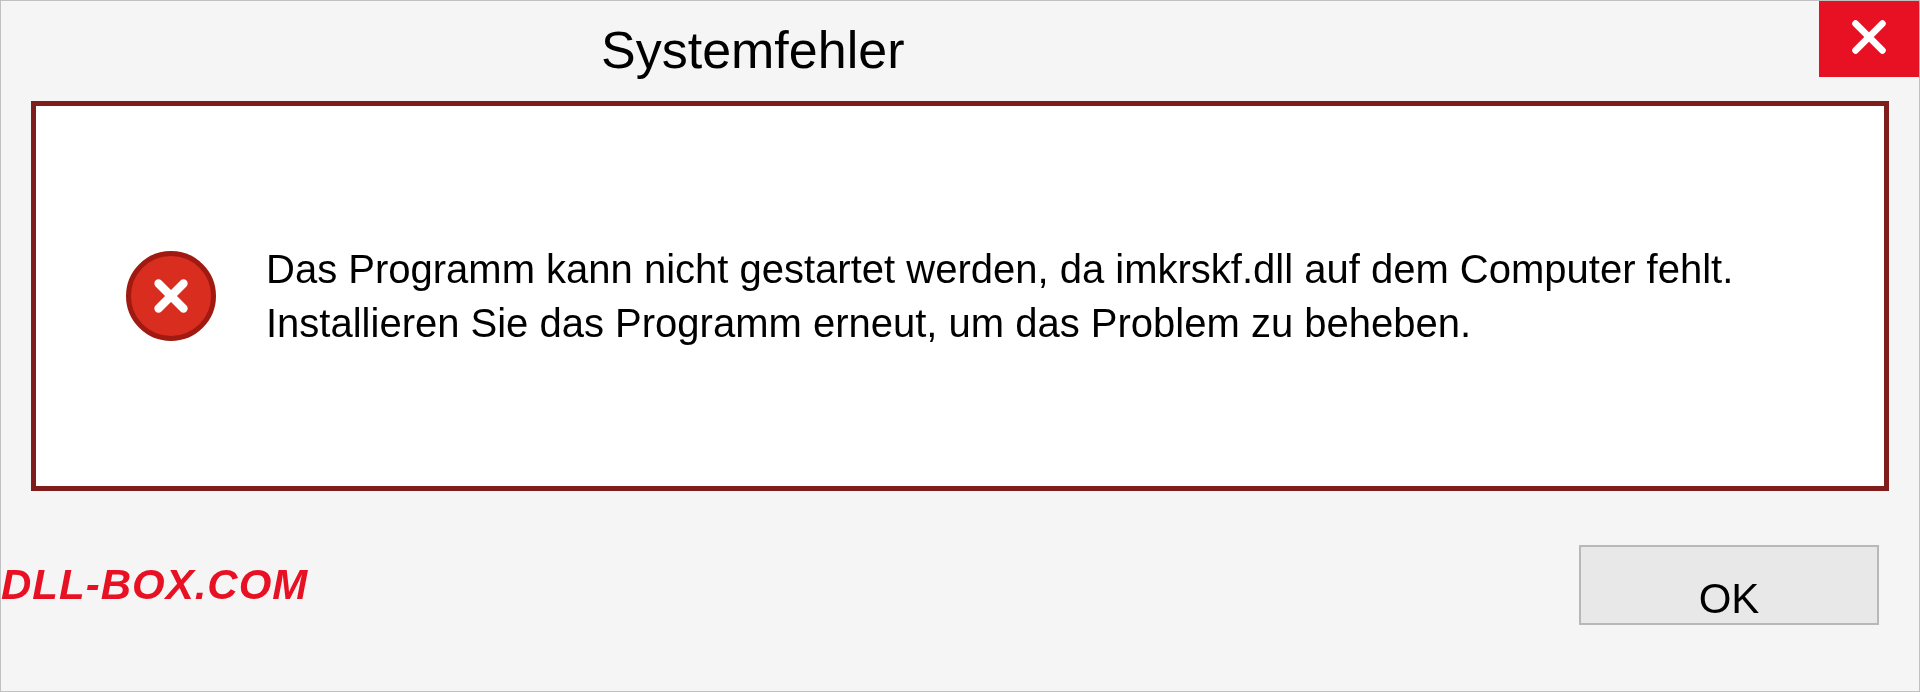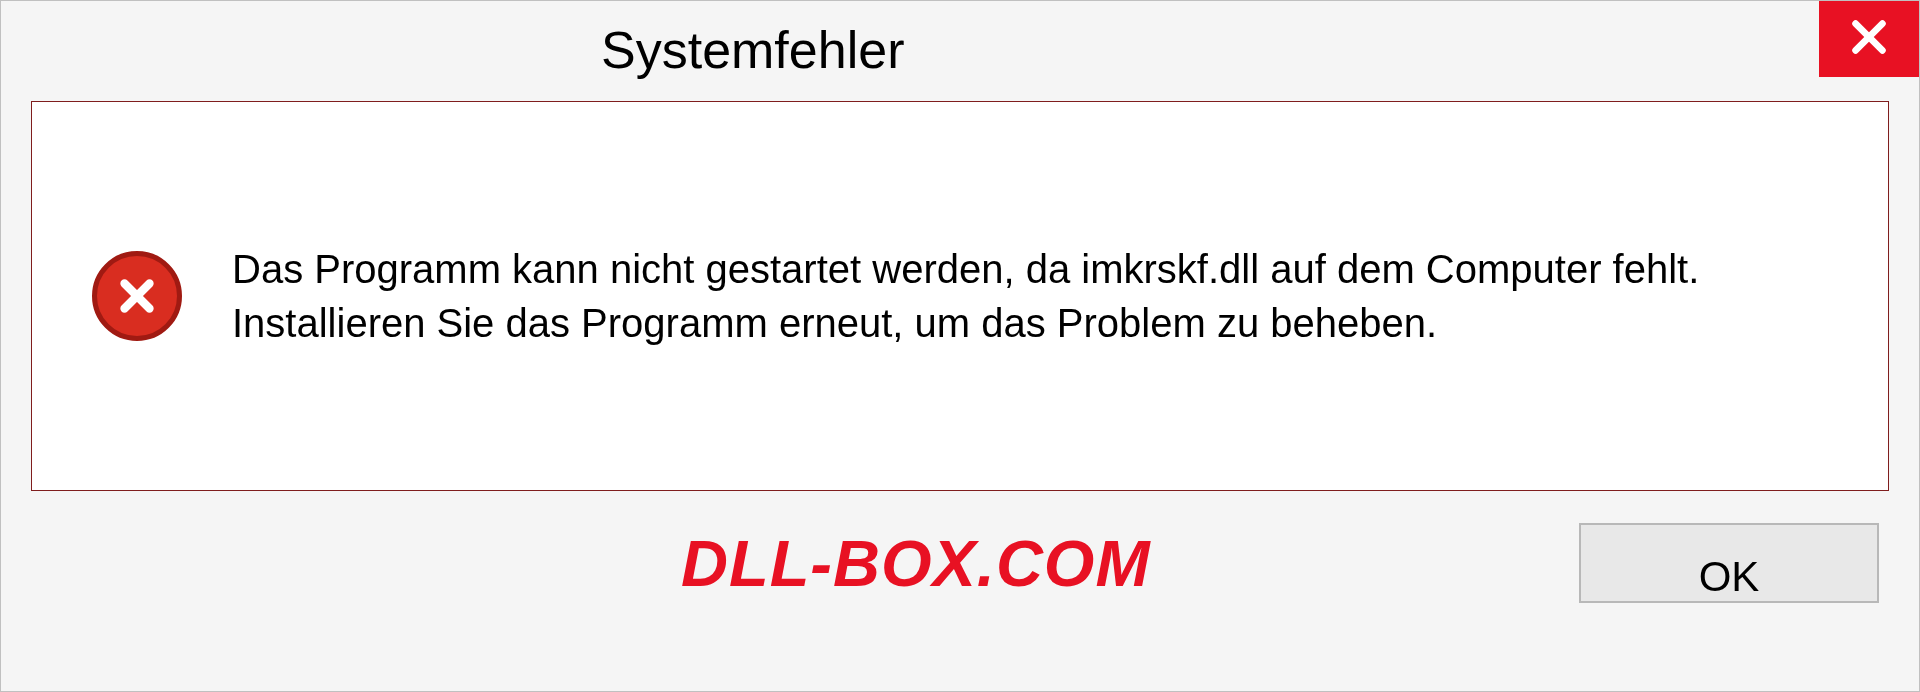--- a/index.html
+++ b/index.html
@@ -45,27 +45,27 @@
       display: flex;
       align-items: center;
       justify-content: center;
       cursor: pointer;
     }
     .close-button svg {
       width: 46px;
       height: 46px;
     }
     .content-box {
-      margin: 10px 30px 22px 30px;
+      margin: 10px 30px 44px 30px;
       background: #ffffff;
-      border: 1px solid #7f1d1d;
+      border: 5px solid #7f1d1d;
       height: 390px;
       display: flex;
       align-items: center;
-      padding: 0 40px 0 60px;
+      padding: 0 40px 0 90px;
     }
     .error-icon {
       flex-shrink: 0;
       width: 90px;
       height: 90px;
       margin-right: 50px;
       position: relative;
     }
     .error-icon-bg {
       width: 90px;
@@ -87,26 +87,25 @@
       color: #000;
       line-height: 1.35;
     }
     .footer {
       display: flex;
       align-items: center;
       justify-content: space-between;
       padding: 10px 40px 0 0;
     }
     .watermark {
-      font-size: 65px;
+      font-size: 42px;
       font-weight: 900;
       font-style: italic;
       color: #e81123;
       letter-spacing: 1px;
-      padding-left: 680px;
       font-family: Arial, sans-serif;
     }
     .ok-button {
       width: 300px;
       height: 80px;
       background: #e8e8e8;
       border: 2px solid #b8b8b8;
       font-size: 42px;
       color: #000;
       display: flex;

